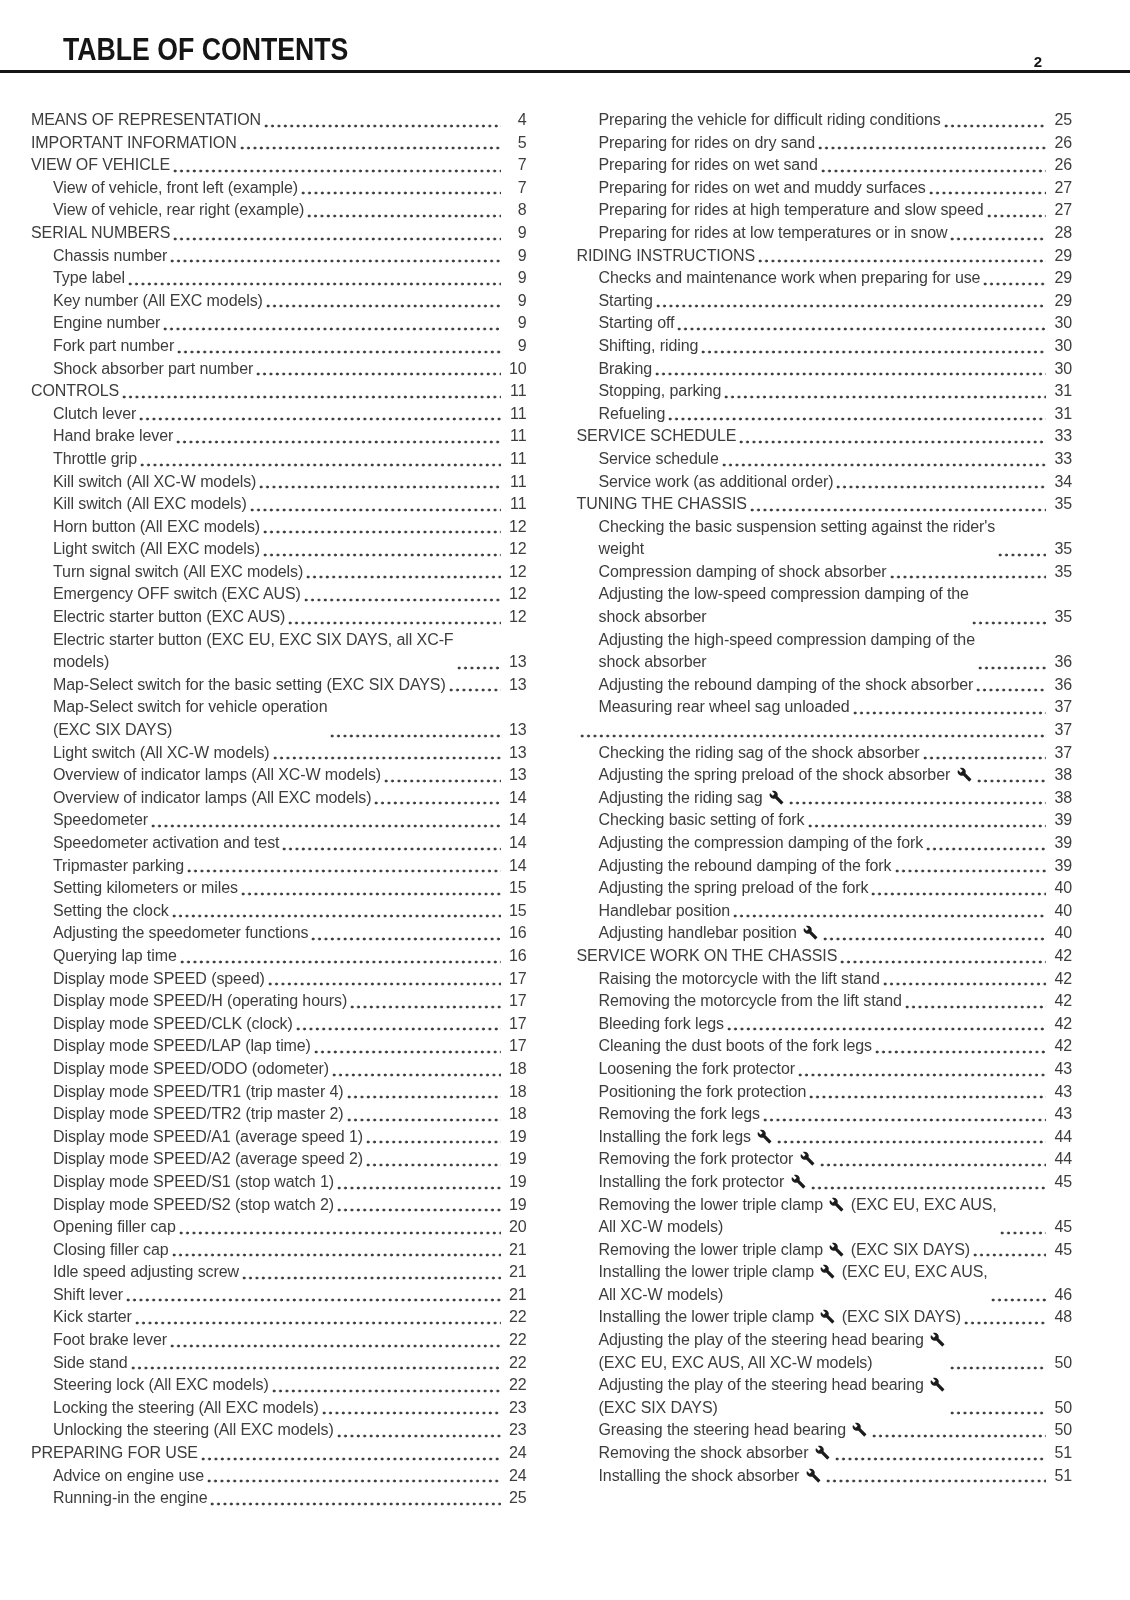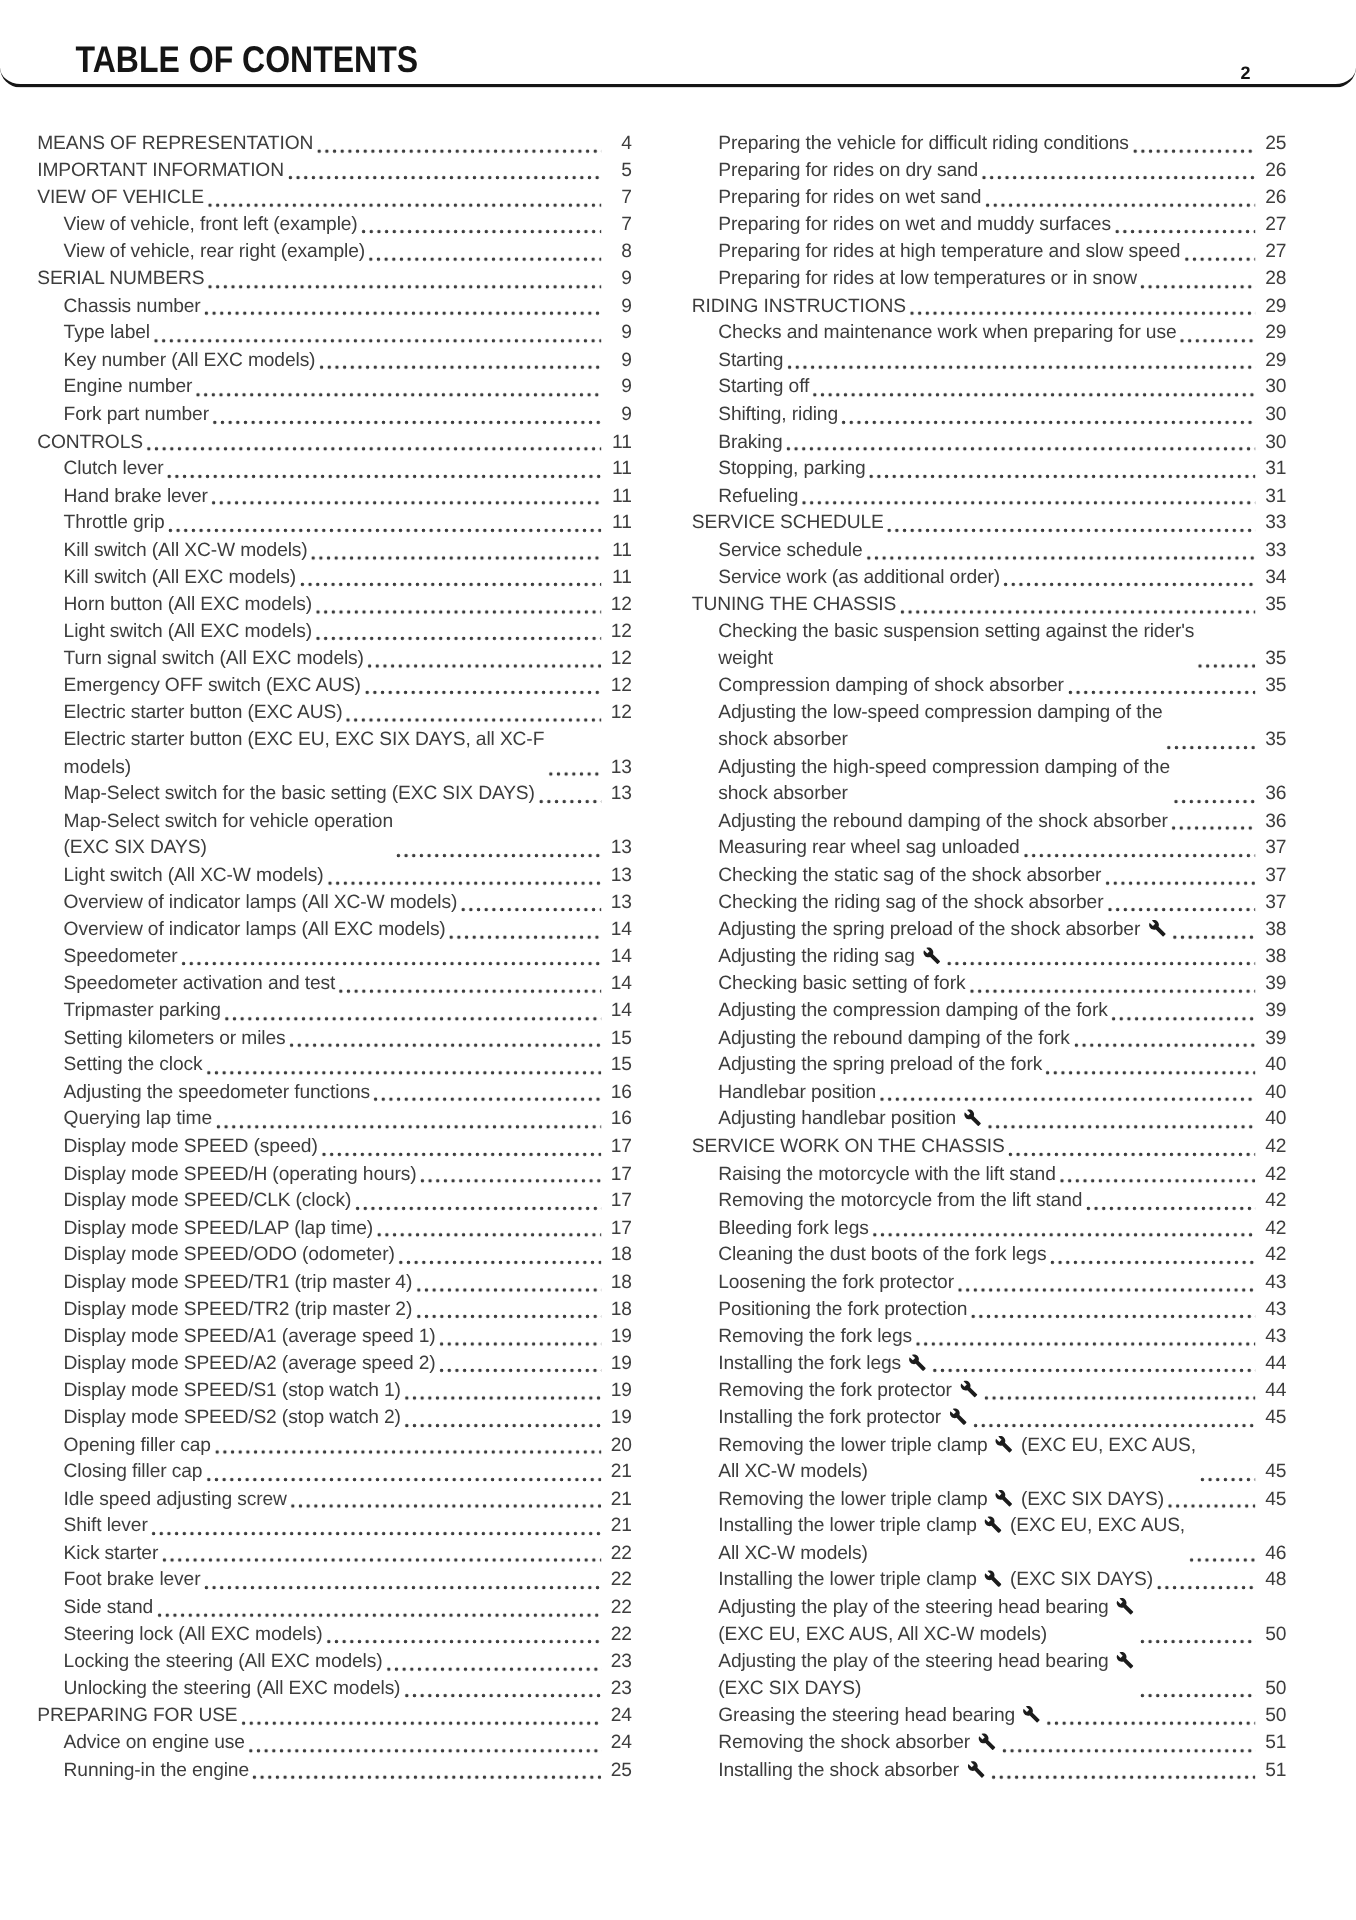--- a/index.html
+++ b/index.html
@@ -6,21 +6,21 @@
   .page {
     position:relative; width:1130px; height:1600px; margin:0 auto;
     background:#ffffff; color:#3d3d3d;
     font-family:"Liberation Sans", sans-serif;
     overflow:hidden; box-sizing:border-box;
   }
   .header {
     box-sizing:border-box;
     padding:30px 88px 0 63px;
     border-bottom:3px solid #151515;
-    display:flex; justify-content:space-between; align-items:flex-end;border-radius:17px;
+    display:flex; justify-content:space-between; align-items:flex-end;
   }
   .title {
     margin:0; font-size:31px; font-weight:800; color:#151515;
     letter-spacing:0px; line-height:40px; white-space:nowrap;
     transform:scaleX(0.86); transform-origin:left bottom;
     font-stretch:condensed;
   }
   .pagenum { font-size:15px; font-weight:700; color:#151515; line-height:15px; margin-bottom:1px; }
   .toc {
     box-sizing:border-box;
@@ -115,20 +115,25 @@
     <span class="dots"></span>
     <span class="pg">9</span>
   </div>
 
   <div class="entry sub">
     <span class="label">Fork part number</span>
     <span class="dots"></span>
     <span class="pg">9</span>
   </div>
 
+  <div class="entry sub">
+    <span class="label">Shock absorber part number</span>
+    <span class="dots"></span>
+    <span class="pg">10</span>
+  </div>
 
   <div class="entry section">
     <span class="label">CONTROLS</span>
     <span class="dots"></span>
     <span class="pg">11</span>
   </div>
 
   <div class="entry sub">
     <span class="label">Clutch lever</span>
     <span class="dots"></span>
@@ -550,21 +555,20 @@
     <span class="pg">36</span>
   </div>
 
   <div class="entry sub">
     <span class="label">Measuring rear wheel sag unloaded</span>
     <span class="dots"></span>
     <span class="pg">37</span>
   </div>
 
   <div class="entry sub">
-    <span class="label">Checking the static sag of the shock absorber</span>
     <span class="dots"></span>
     <span class="pg">37</span>
   </div>
 
   <div class="entry sub">
     <span class="label">Checking the riding sag of the shock absorber</span>
     <span class="dots"></span>
     <span class="pg">37</span>
   </div>
 

